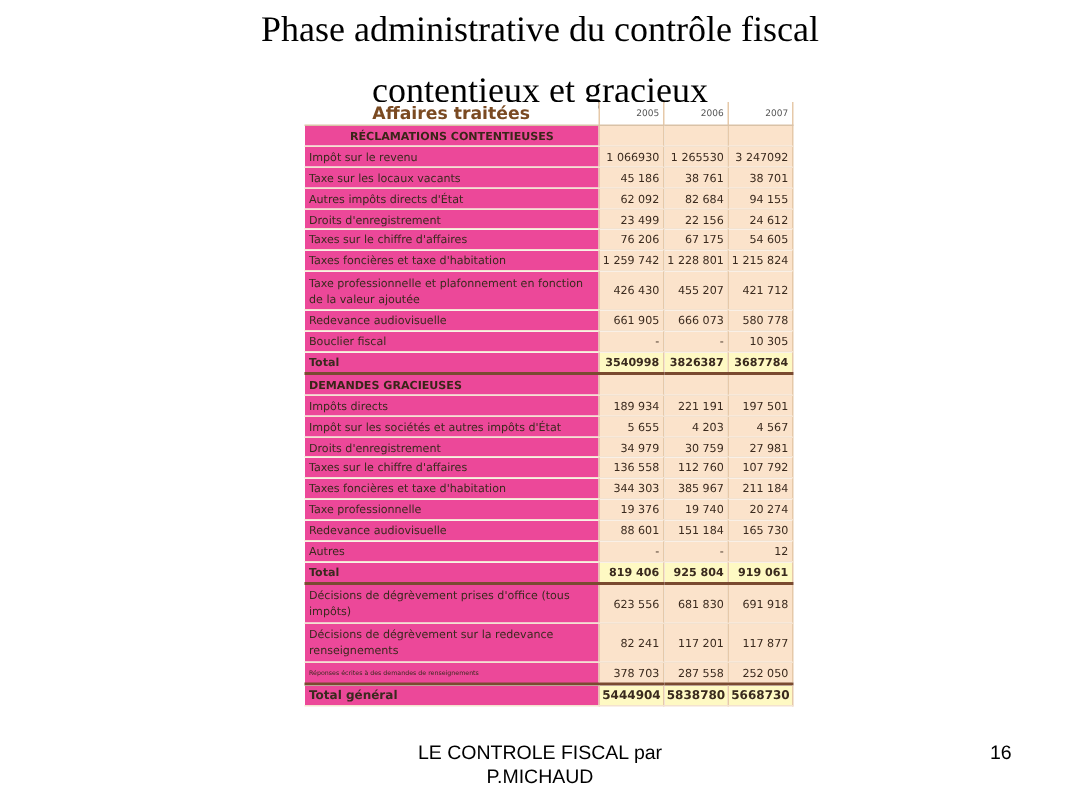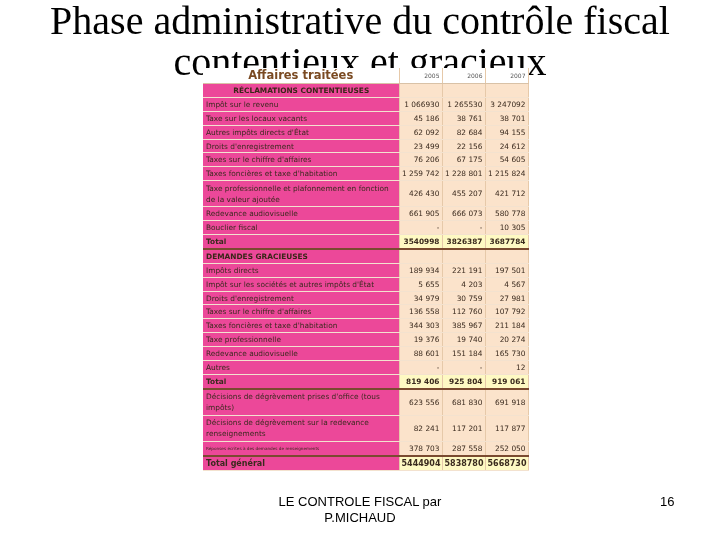--- a/index.html
+++ b/index.html
@@ -2,21 +2,21 @@
 <html><head>
   <meta charset="utf-8">
   <style>
     html, body { margin: 0; padding: 0; }
     body {
       width: 720px; height: 540px; background: #ffffff; position: relative; overflow: hidden;
       font-family: "Liberation Sans", sans-serif;
     }
     .slide-title {
       position: absolute; left: 0; top: 0; width: 720px; text-align: center;
-      font-family: "Liberation Serif", serif; font-size: 40px; line-height: 41px; color: #000;
+      font-family: "Liberation Serif", serif; font-size: 24px; line-height: 41px; color: #000;
     }
     .slide-title div { white-space: nowrap; }
     .tbl-wrap {
       position: absolute; left: 203px; top: 68px; width: 325px;
     }
     table {
       border-collapse: collapse; width: 325px; table-layout: fixed;
       font-family: "DejaVu Sans", sans-serif; font-size: 7.4px; color: #3a2a1e;
     }
     col.c-label { width: 196px; }

